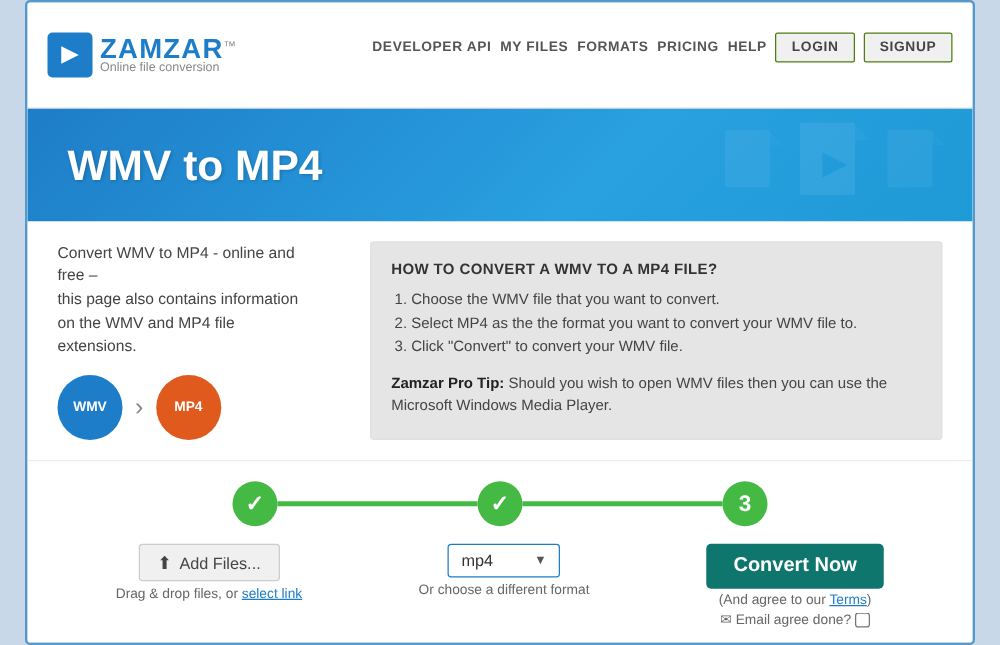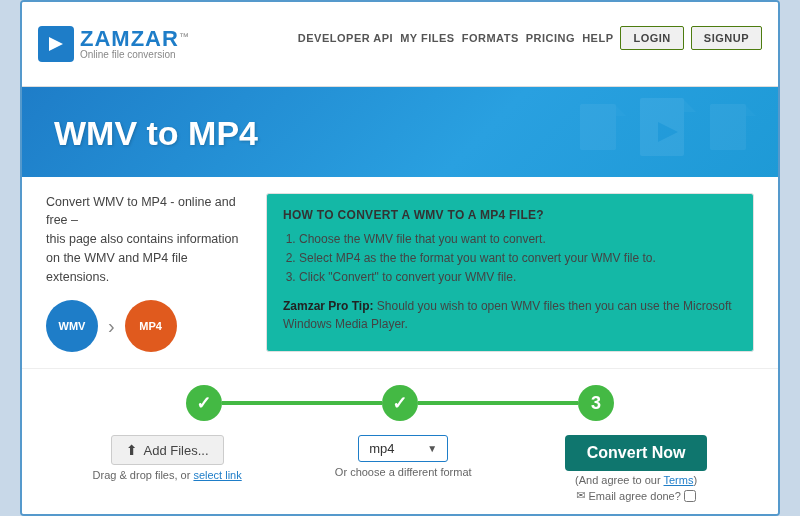--- a/index.html
+++ b/index.html
@@ -113,24 +113,25 @@
       gap: 0;
       padding: 16px 24px;
       background: white;
     }
     .left-col {
       flex: 0 0 220px;
       padding-right: 20px;
     }
     .right-col {
       flex: 1;
-      background: #14b8a6;
+      background: #e5e5e5;
       border: 1px solid #e0e0e0;
       border-radius: 3px;
       padding: 14px 16px;
+      margin-left: 30px;
     }
 
     .intro-text {
       font-size: 12.5px;
       color: #444;
       line-height: 1.5;
       margin-bottom: 14px;
     }
 
     .format-icons {

